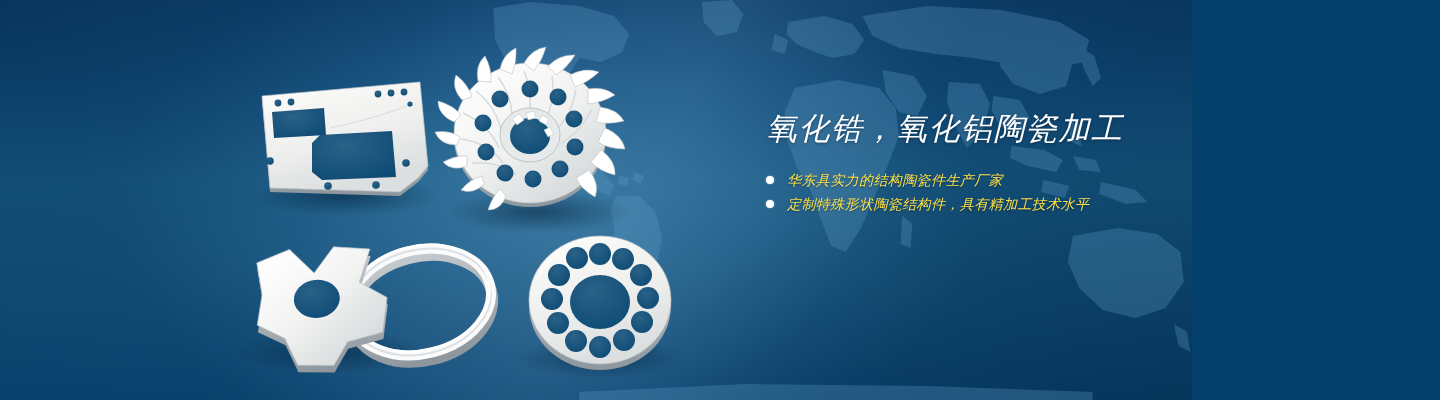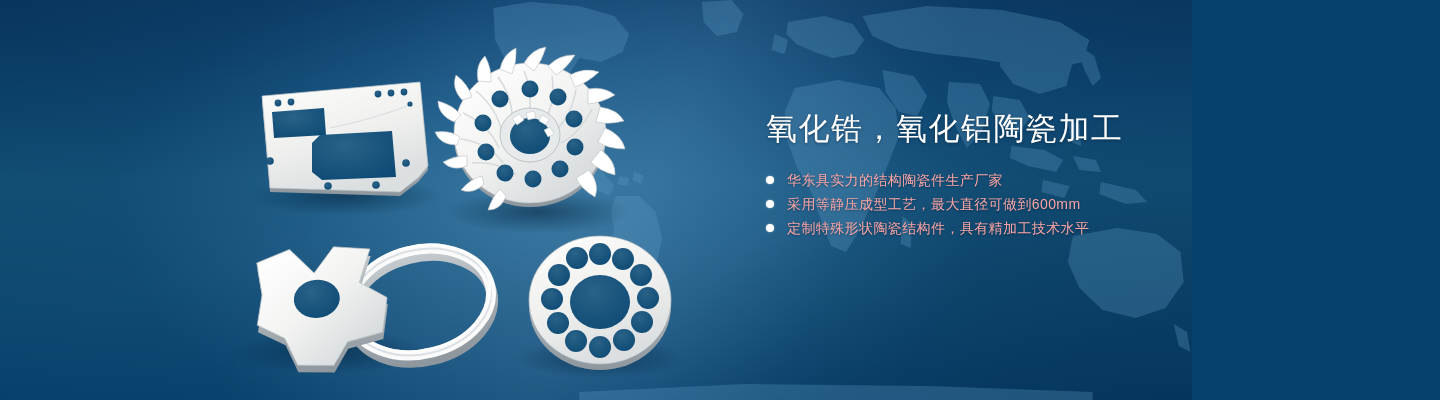--- a/index.html
+++ b/index.html
@@ -10,20 +10,21 @@
   body {
     font-family: "Liberation Sans", "DejaVu Sans", sans-serif;
   }
 
   .banner {
     position: relative;
     width: 1192px;
     height: 400px;
     overflow: hidden;
     background: #084069;
+    font-style: italic;
   }
 
   
   .bg-base {
     position: absolute;
     inset: 0;
     background:
       linear-gradient(to bottom,
         #0c3e6b 0%,
         #0f4a78 22%,
@@ -112,21 +113,21 @@
   .dot {
     width: 8px;
     height: 8px;
     border-radius: 50%;
     background: #ffffff;
     flex: 0 0 auto;
     margin-right: 13px;
     box-shadow: 0 0 2px rgba(255,255,255,0.5);
   }
   .bullet-text {
-    color: #fca5a5;
+    color: #fde047;
     font-size: 14px;
     line-height: 22px;
     letter-spacing: 0.4px;
     white-space: nowrap;
     text-shadow: 0 1px 2px rgba(0,18,36,0.4);
   }
 </style>
 </head>
 <body>
 
@@ -343,22 +344,18 @@
   <div class="copy">
     <h1 class="headline">氧化锆，氧化铝陶瓷加工</h1>
 
     <ul class="bullets">
       <li class="bullet">
         <span class="dot"></span>
         <span class="bullet-text">华东具实力的结构陶瓷件生产厂家</span>
       </li>
       <li class="bullet">
         <span class="dot"></span>
-        <span class="bullet-text">采用等静压成型工艺，最大直径可做到600mm</span>
-      </li>
-      <li class="bullet">
-        <span class="dot"></span>
         <span class="bullet-text">定制特殊形状陶瓷结构件，具有精加工技术水平</span>
       </li>
     </ul>
   </div>
 
 </div>
 
 </body></html>

